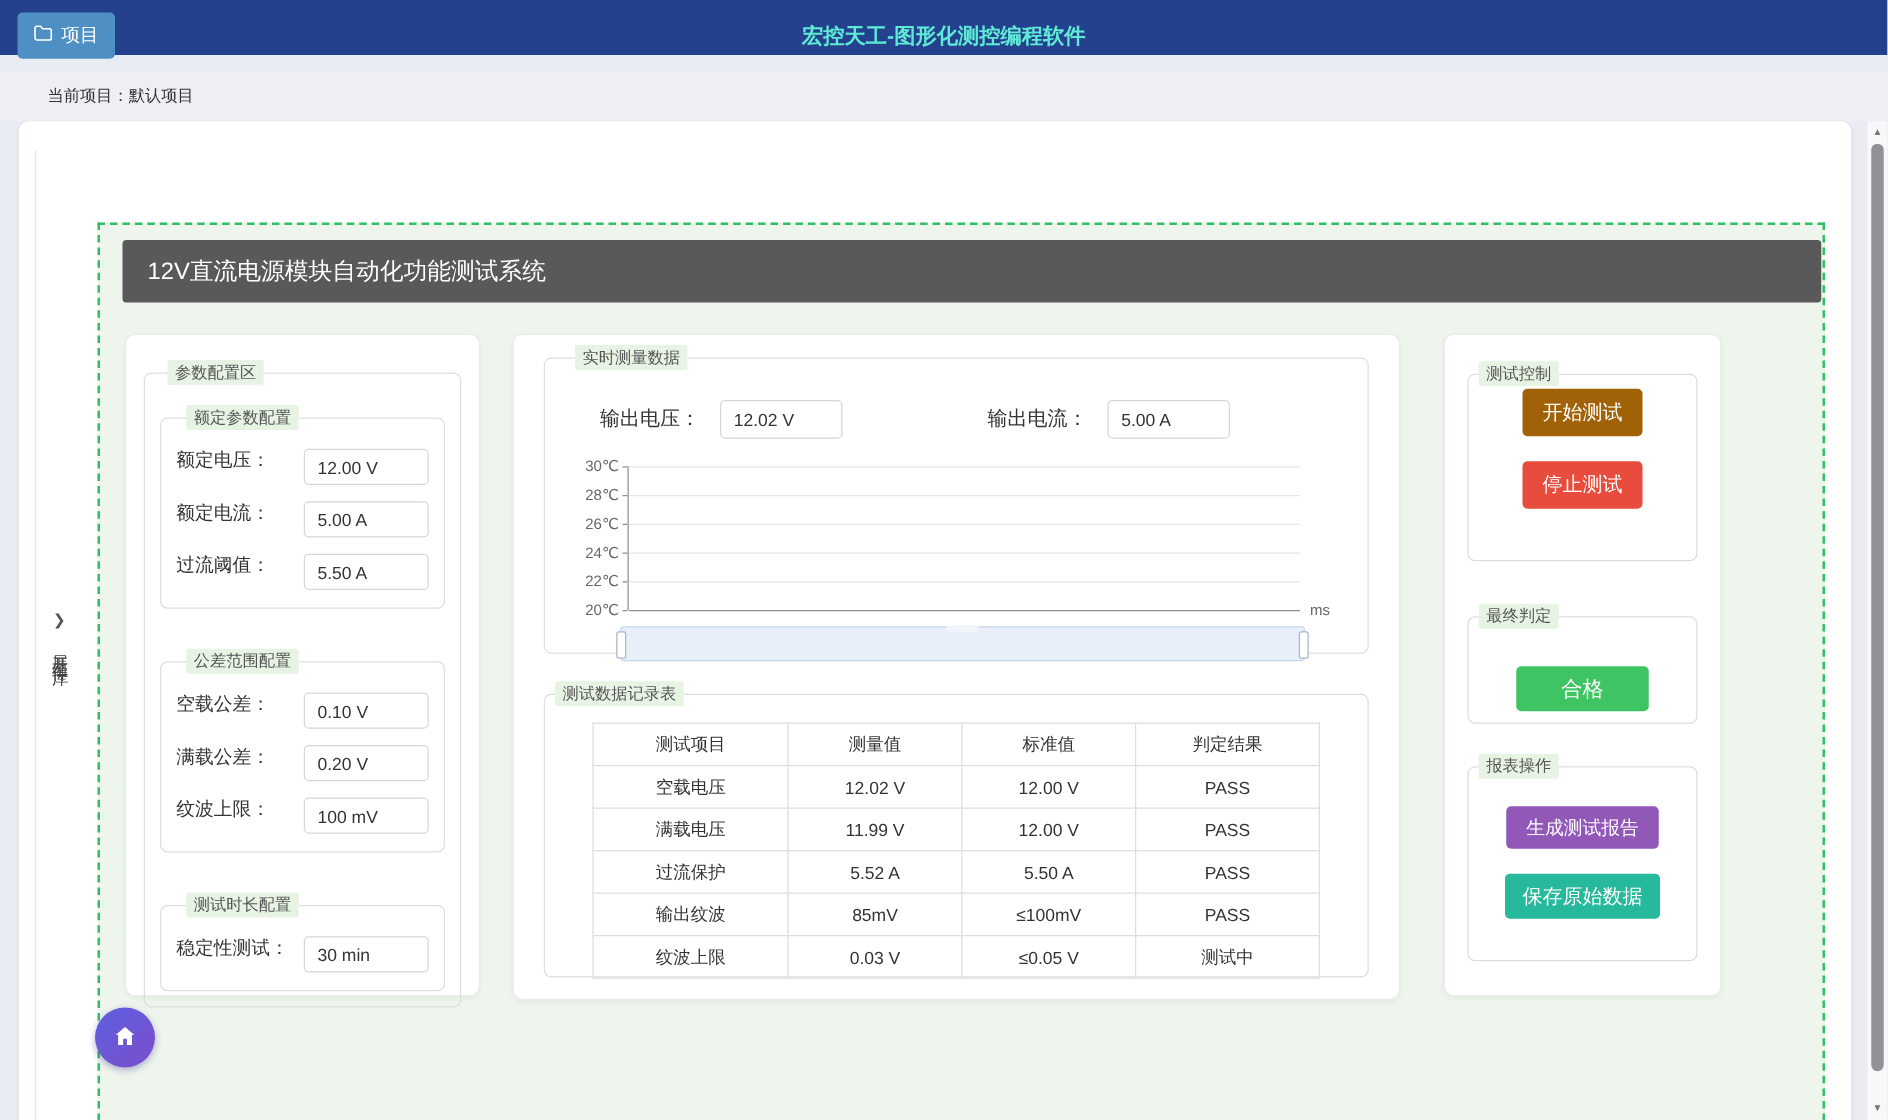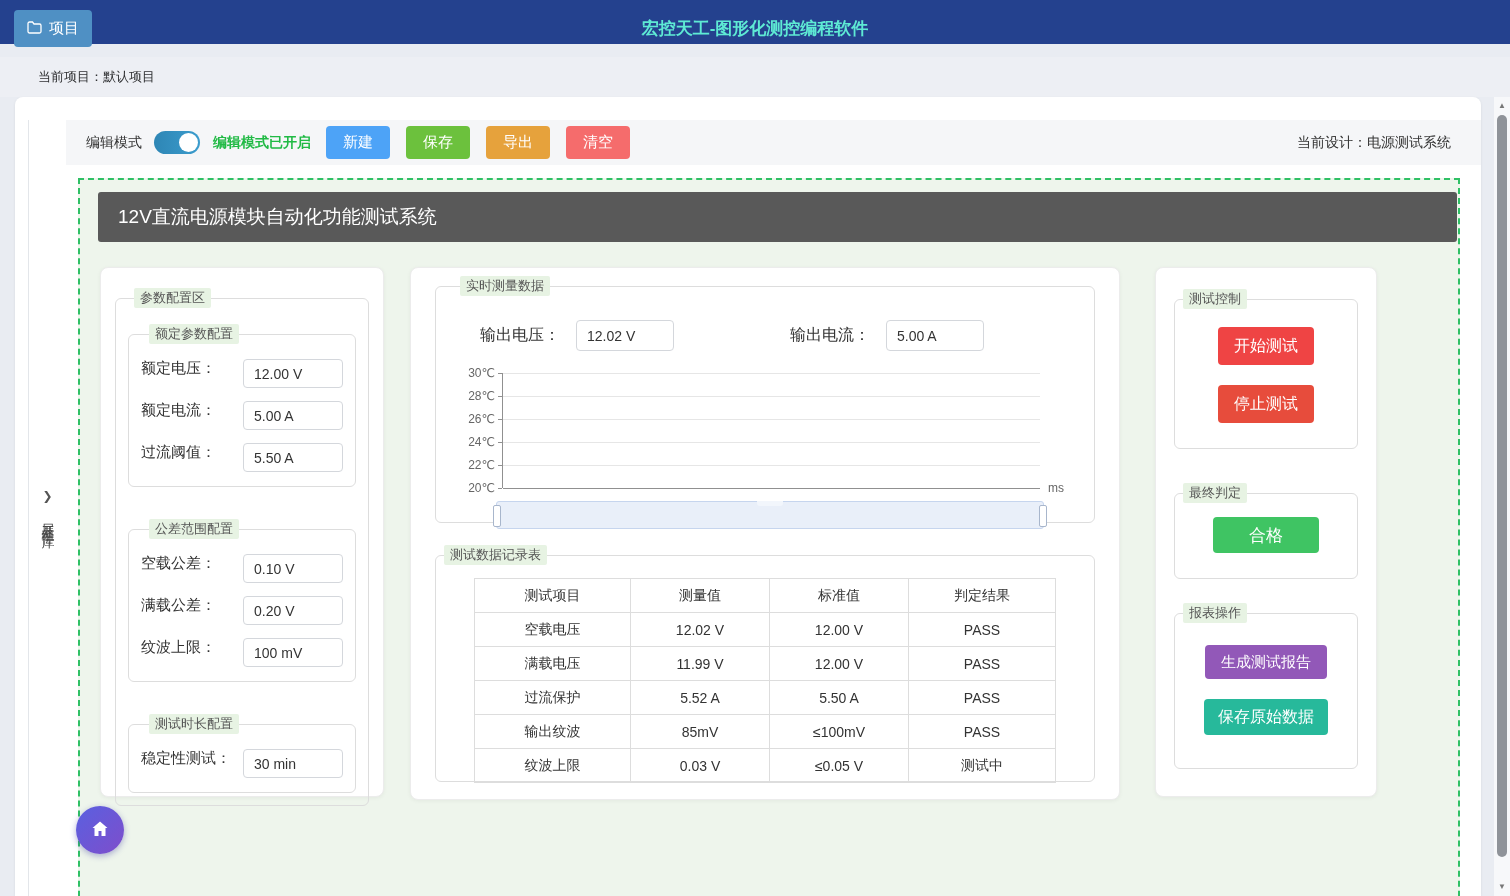--- a/index.html
+++ b/index.html
@@ -101,23 +101,23 @@
   .data-table td.c0 { width:156px; } .data-table td.c1 { width:139px; }
   .data-table td.c2 { width:139px; } .data-table td.c3 { width:147px; }
 
   
   .fs-right { margin:21px 18px 0; padding:2px 0 0; display:flex; flex-direction:column; align-items:center; }
   .fs-right legend { align-self:flex-start; }
   .fs-control { height:160px; }
   .fs-verdict { margin-top:34px; height:96px; }
   .fs-report { margin-top:24px; height:166px; }
   .ctl-btn { border:none; border-radius:4px; color:#fff; cursor:pointer; font-family:inherit; }
-  .btn-start { width:96px; height:38px; background:#ef4444; font-size:16px; margin-top:16px; }
+  .btn-start { width:96px; height:38px; background:#a16207; font-size:16px; }
   .btn-stop  { width:96px; height:38px; background:#e74c3c; font-size:16px; margin-top:20px; }
-  .btn-pass  { width:106px; height:36px; background:#3fc463; font-size:17px; margin-top:12px; }
+  .btn-pass  { width:106px; height:36px; background:#3fc463; font-size:17px; margin-top:28px; }
   .btn-report{ width:122px; height:34px; background:#9258b8; font-size:15px; margin-top:20px; }
   .btn-rawdata{ width:124px; height:36px; background:#27b99b; font-size:16px; margin-top:20px; }
 
   
   .home-fab { position:absolute; left:76px; top:806px; width:48px; height:48px; border-radius:50%;
     background:linear-gradient(135deg,#5a60e0,#7e4ecb); border:none; cursor:pointer; z-index:9;
     display:flex; align-items:center; justify-content:center; box-shadow:0 2px 6px rgba(60,60,160,.4); }
 </style>
 </head>
 <body>
@@ -138,32 +138,20 @@
   <span class="subheader-text">当前项目：默认项目</span>
 </div>
 
 <div class="main-card">
 
   <div class="collapse-strip">
     <span class="collapse-chevron">❯</span>
     <span class="collapse-label">展开组件库</span>
   </div>
 
-  <div class="toolbar">
-    <span class="toolbar-label">编辑模式</span>
-    <div class="toggle">
-      <div class="toggle-knob"></div>
-    </div>
-    <span class="toolbar-status">编辑模式已开启</span>
-    <button class="tb-btn new">新建</button>
-    <button class="tb-btn save">保存</button>
-    <button class="tb-btn export">导出</button>
-    <button class="tb-btn clear">清空</button>
-    <span class="toolbar-design">当前设计：电源测试系统</span>
-  </div>
 
   <div class="design-area">
 
     <div class="banner">12V直流电源模块自动化功能测试系统</div>
 
     <div class="panel-card col-left">
       <fieldset class="fs-outer">
         <legend>参数配置区</legend>
 
         <fieldset class="fs-inner">

